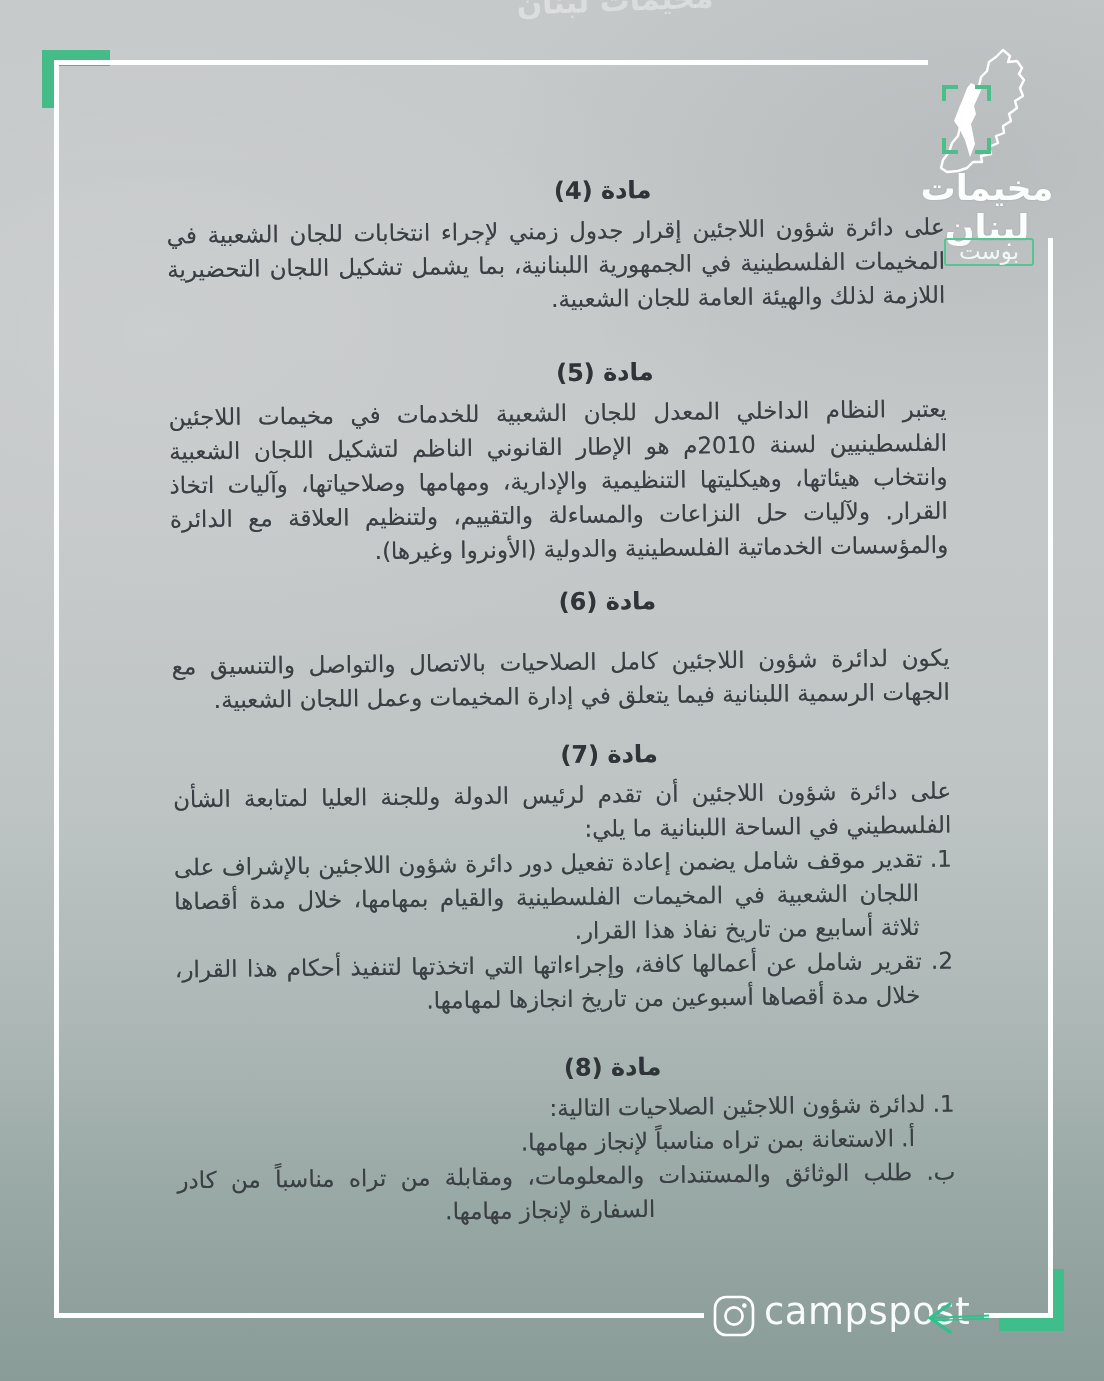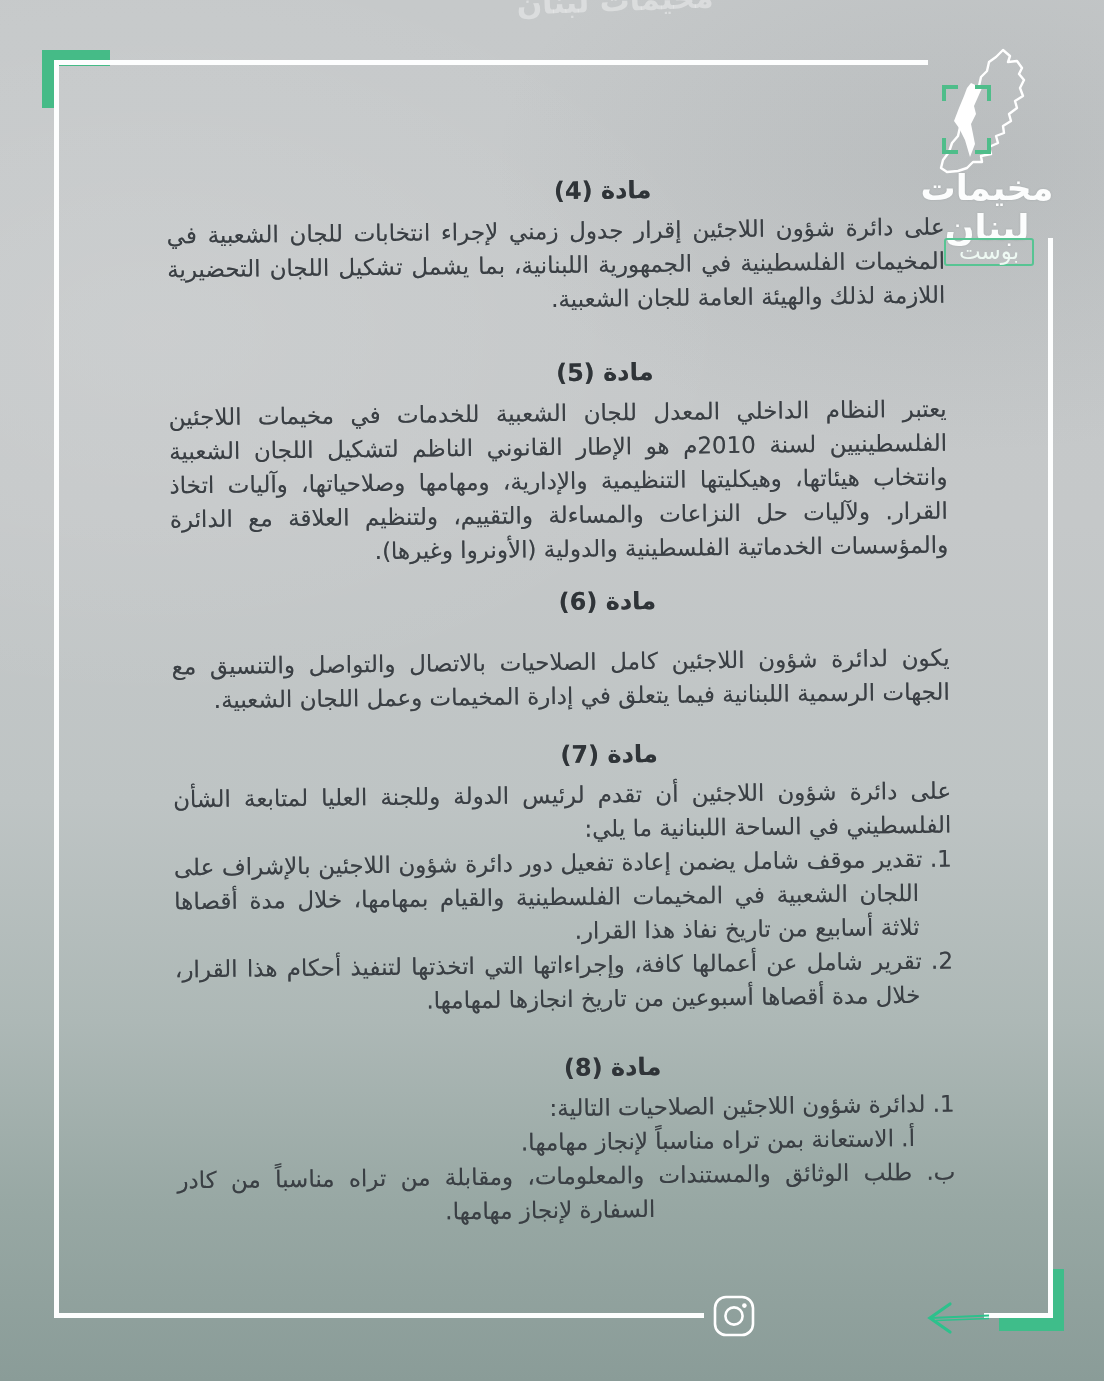--- a/index.html
+++ b/index.html
@@ -142,20 +142,21 @@
     </section>
 
   </div>
 
   <div class="ig">
     <svg class="ig-icon" viewBox="0 0 44 44">
       <rect x="3" y="3" width="38" height="38" rx="11" fill="none" stroke="#ffffff" stroke-width="2.6"></rect>
       <circle cx="22" cy="22" r="8.6" fill="none" stroke="#ffffff" stroke-width="2.6"></circle>
       <circle cx="32.4" cy="11.6" r="2.3" fill="#ffffff"></circle>
     </svg>
+    <span class="ig-handle">campspost</span>
     <svg class="ig-arrow" viewBox="0 0 66 34">
       <polyline points="26,3 6,17 26,31" fill="none" stroke="#2dc18c" stroke-width="3.2" stroke-linecap="round"></polyline>
       <line x1="7" y1="17" x2="65" y2="14.5" stroke="#2dc18c" stroke-width="2"></line>
       <line x1="12" y1="19.5" x2="65" y2="17.5" stroke="#2dc18c" stroke-width="1.6"></line>
     </svg>
   </div>
 
 </div>
 
 </body></html>

